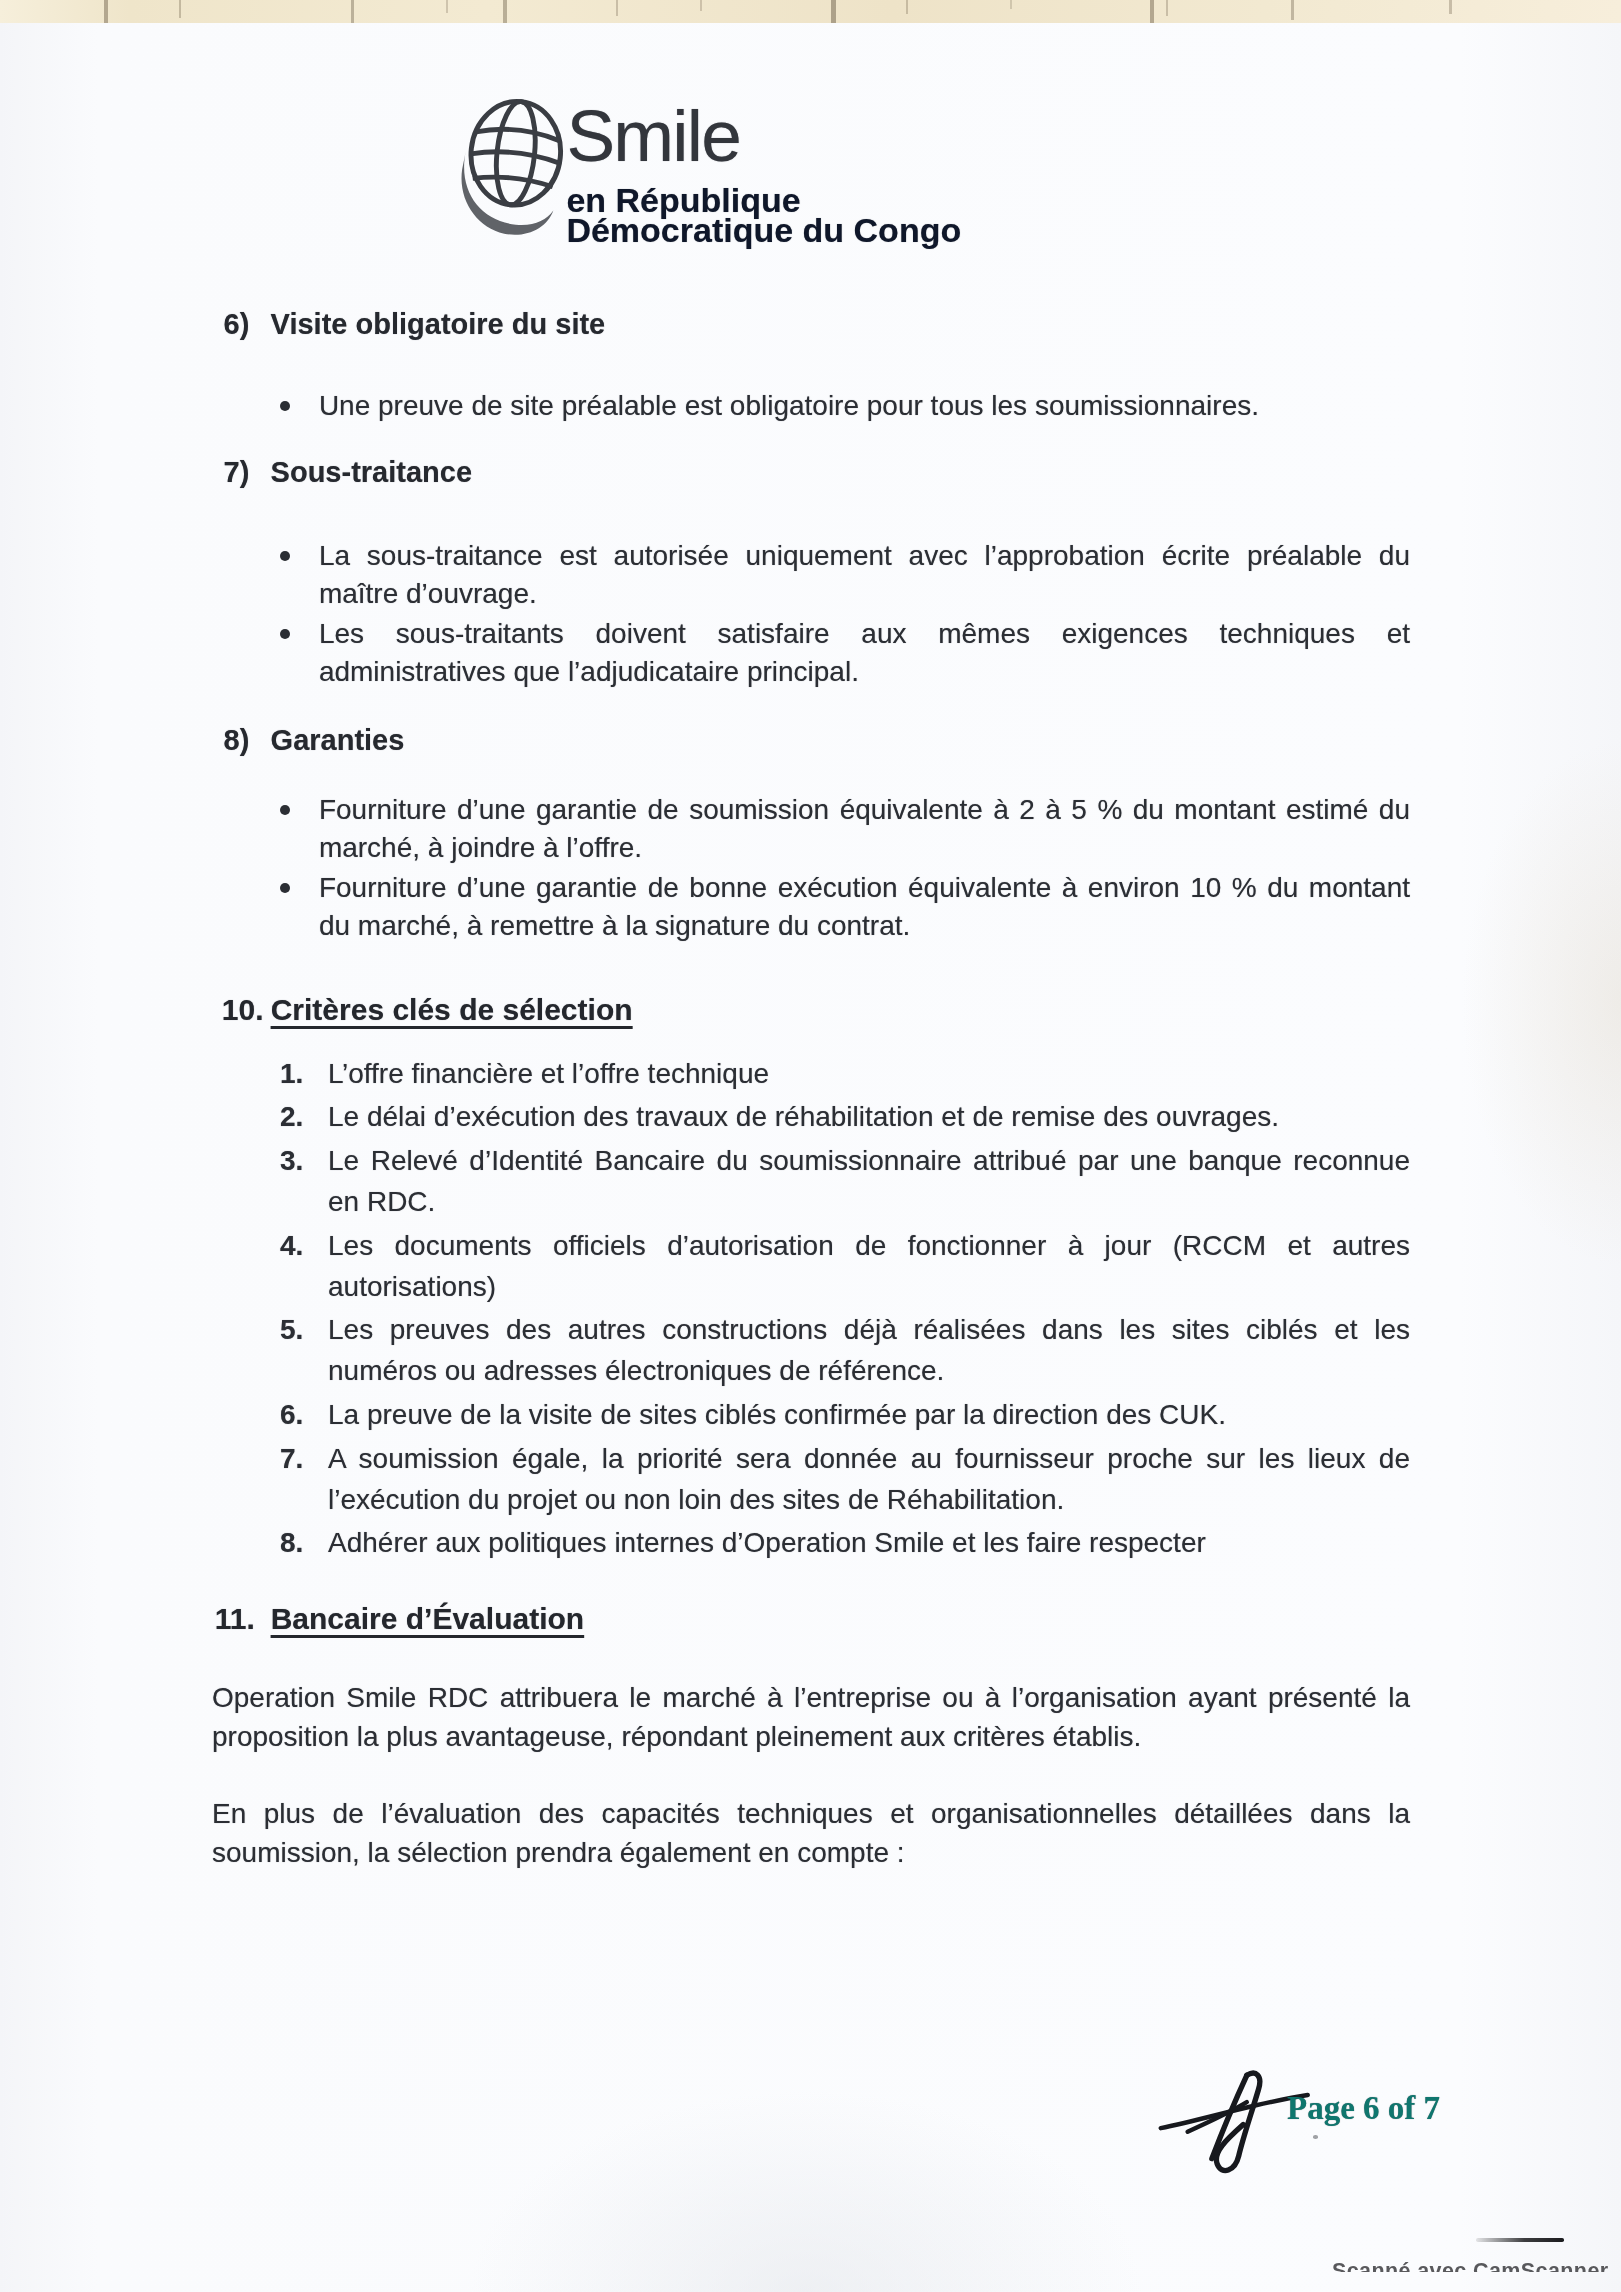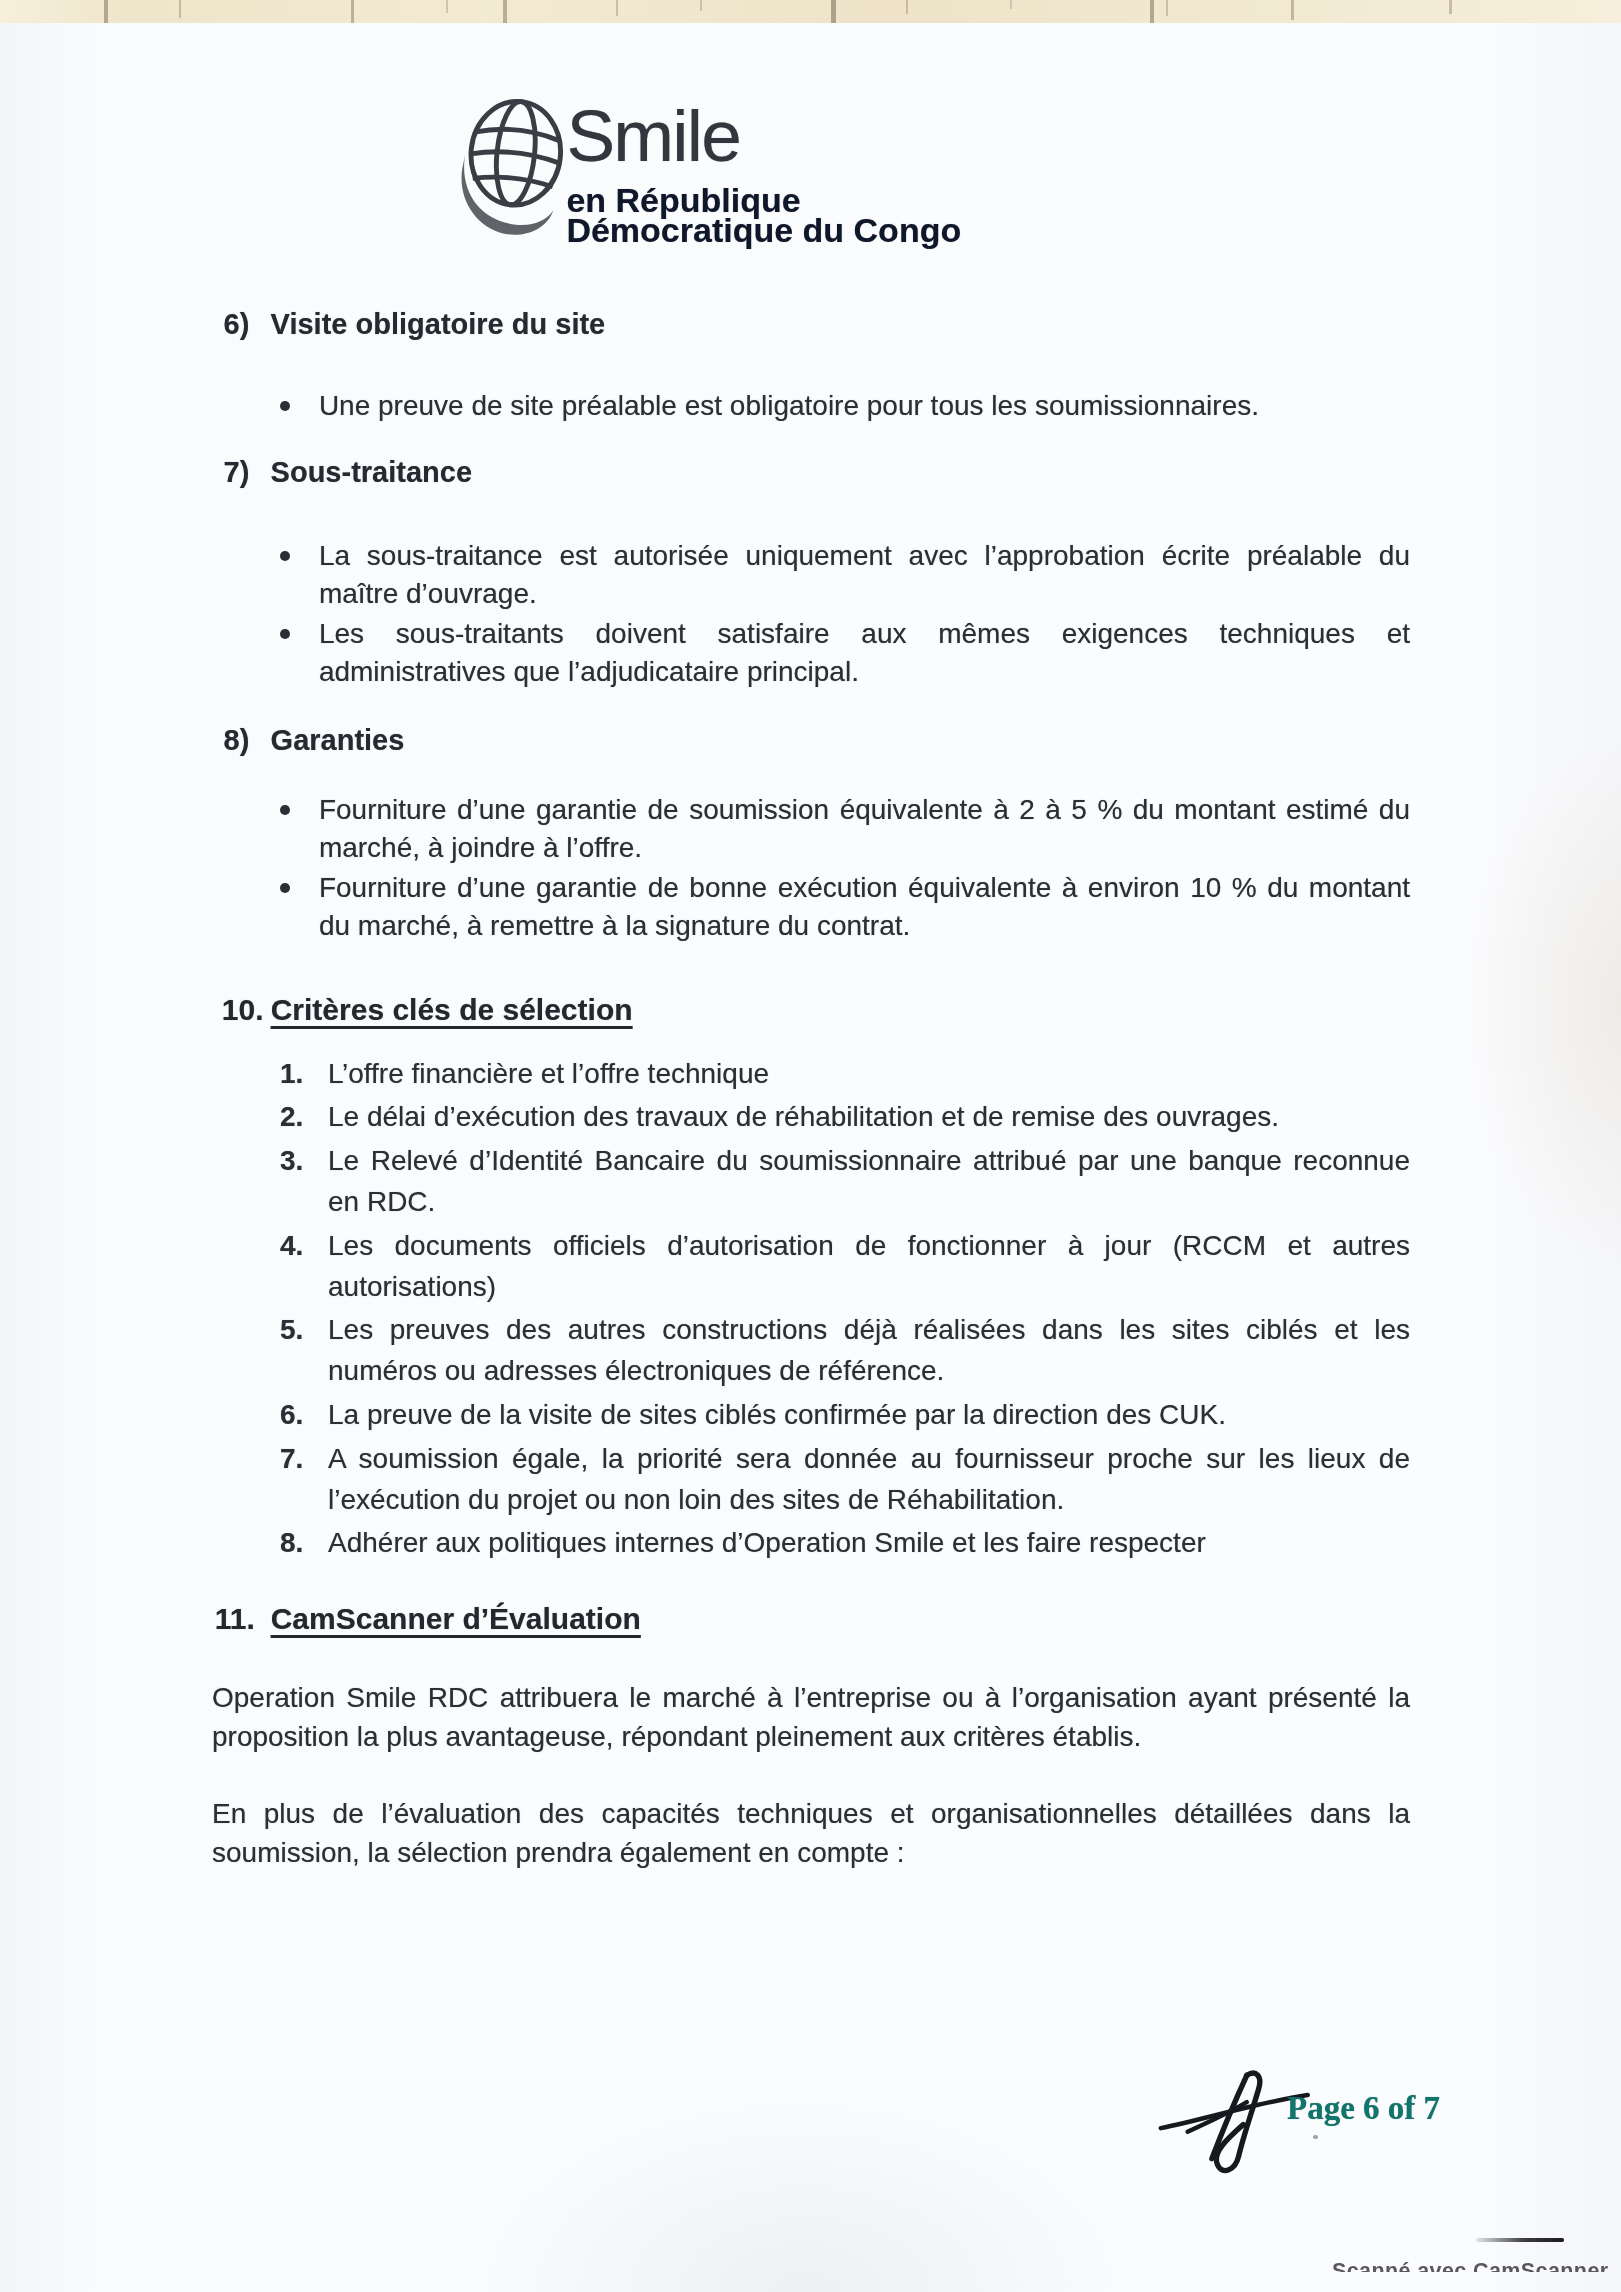--- a/index.html
+++ b/index.html
@@ -190,21 +190,21 @@
       <span class="t">A soumission égale, la priorité sera donnée au fournisseur proche sur les lieux de l’exécution du projet ou non loin des sites de Réhabilitation.</span>
     </div>
     <div class="item">
       <span class="n">8.</span>
       <span class="t">Adhérer aux politiques internes d’Operation Smile et les faire respecter</span>
     </div>
   </div>
 
   <div class="big-h mt-h11">
     <span class="n">11.</span>
-    <span class="t">CamScanner d’Évaluation</span>
+    <span class="t">Bancaire d’Évaluation</span>
   </div>
   <div class="para mt-p1">Operation Smile RDC attribuera le marché à l’entreprise ou à l’organisation ayant présenté la proposition la plus avantageuse, répondant pleinement aux critères établis.</div>
   <div class="para mt-p2">En plus de l’évaluation des capacités techniques et organisationnelles détaillées dans la soumission, la sélection prendra également en compte :</div>
 
 </div>
 
 <div class="signature">
   <svg width="193" height="112" viewBox="0 0 215 125">
     <g fill="none" stroke="#17191e" stroke-linecap="round">
       <path stroke-width="5" d="M4,66 C34,60 70,50 108,41 C135,35 155,31 168,29"></path>

